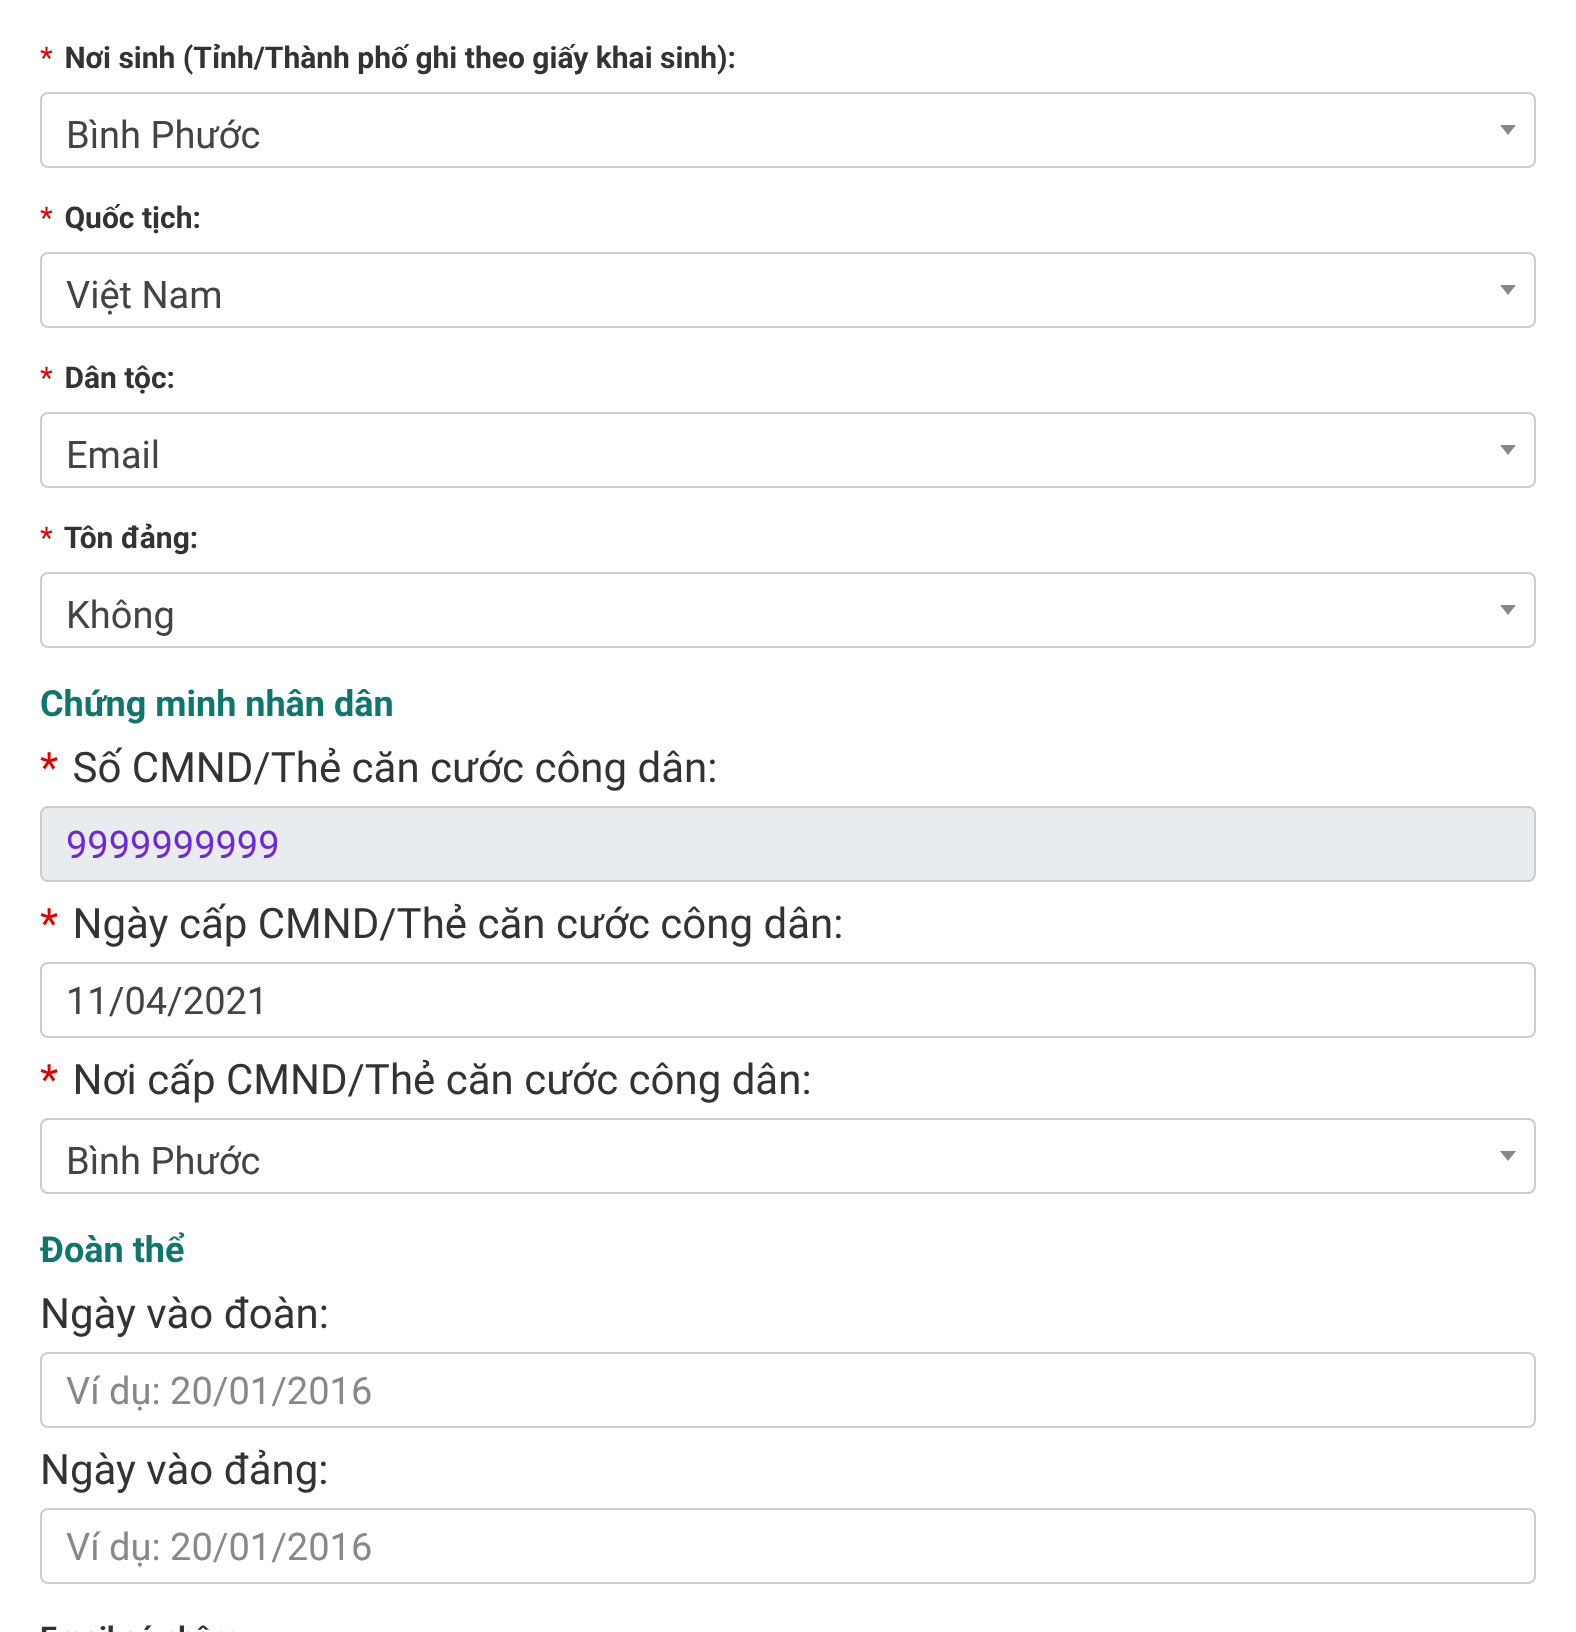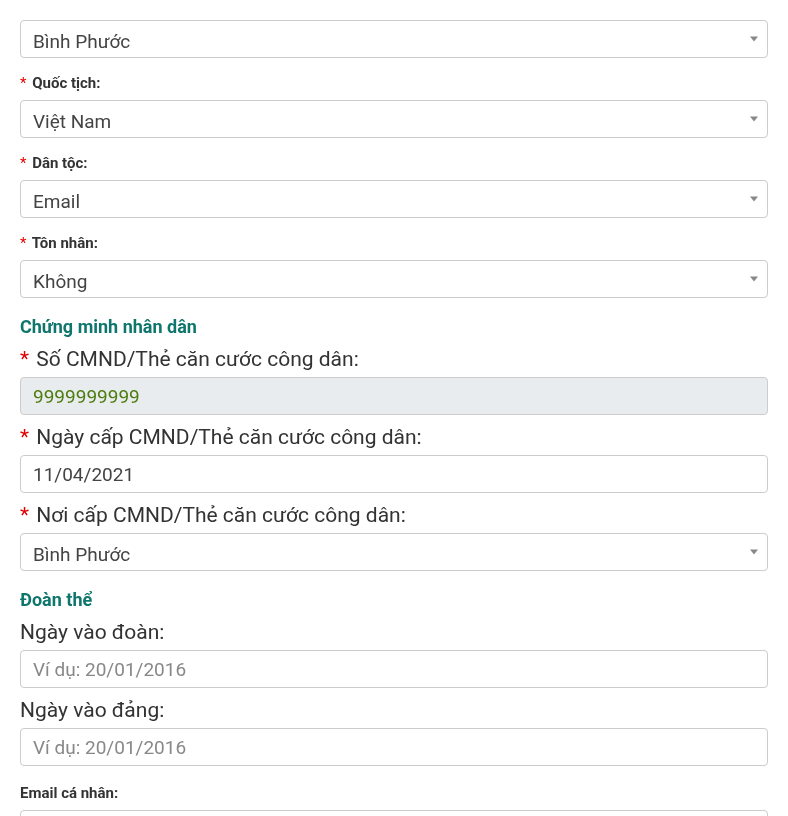--- a/index.html
+++ b/index.html
@@ -56,21 +56,21 @@
     height: 38px;
   }
   .text-input {
     padding: 8px 12px;
   }
   .text-input::placeholder {
     color: #888;
   }
   .text-input.readonly {
     background: #e9ecef;
-    color: #4d7c0f;
+    color: #6d28d9;
   }
   .caret {
     position: absolute;
     right: 10px;
     top: 50%;
     transform: translateY(-50%);
     width: 0;
     height: 0;
     border-left: 4px solid transparent;
     border-right: 4px solid transparent;
@@ -78,20 +78,24 @@
     pointer-events: none;
   }
   .sub-group {
     margin-bottom: 10px;
   }
 </style>
 </head>
 <body>
 
 <div class="form-group">
+  <label class="label">
+    <span class="req">*</span>
+    <span>Nơi sinh (Tỉnh/Thành phố ghi theo giấy khai sinh):</span>
+  </label>
   <div class="select-wrap">
     <div class="select-box">Bình Phước</div>
     <div class="caret"></div>
   </div>
 </div>
 
 <div class="form-group">
   <label class="label">
     <span class="req">*</span>
     <span>Quốc tịch:</span>
@@ -109,21 +113,21 @@
   </label>
   <div class="select-wrap">
     <div class="select-box">Email</div>
     <div class="caret"></div>
   </div>
 </div>
 
 <div class="form-group">
   <label class="label">
     <span class="req">*</span>
-    <span>Tôn nhân:</span>
+    <span>Tôn đảng:</span>
   </label>
   <div class="select-wrap">
     <div class="select-box">Không</div>
     <div class="caret"></div>
   </div>
 </div>
 
 <div class="section-heading">Chứng minh nhân dân</div>
 
 <div class="sub-group">

